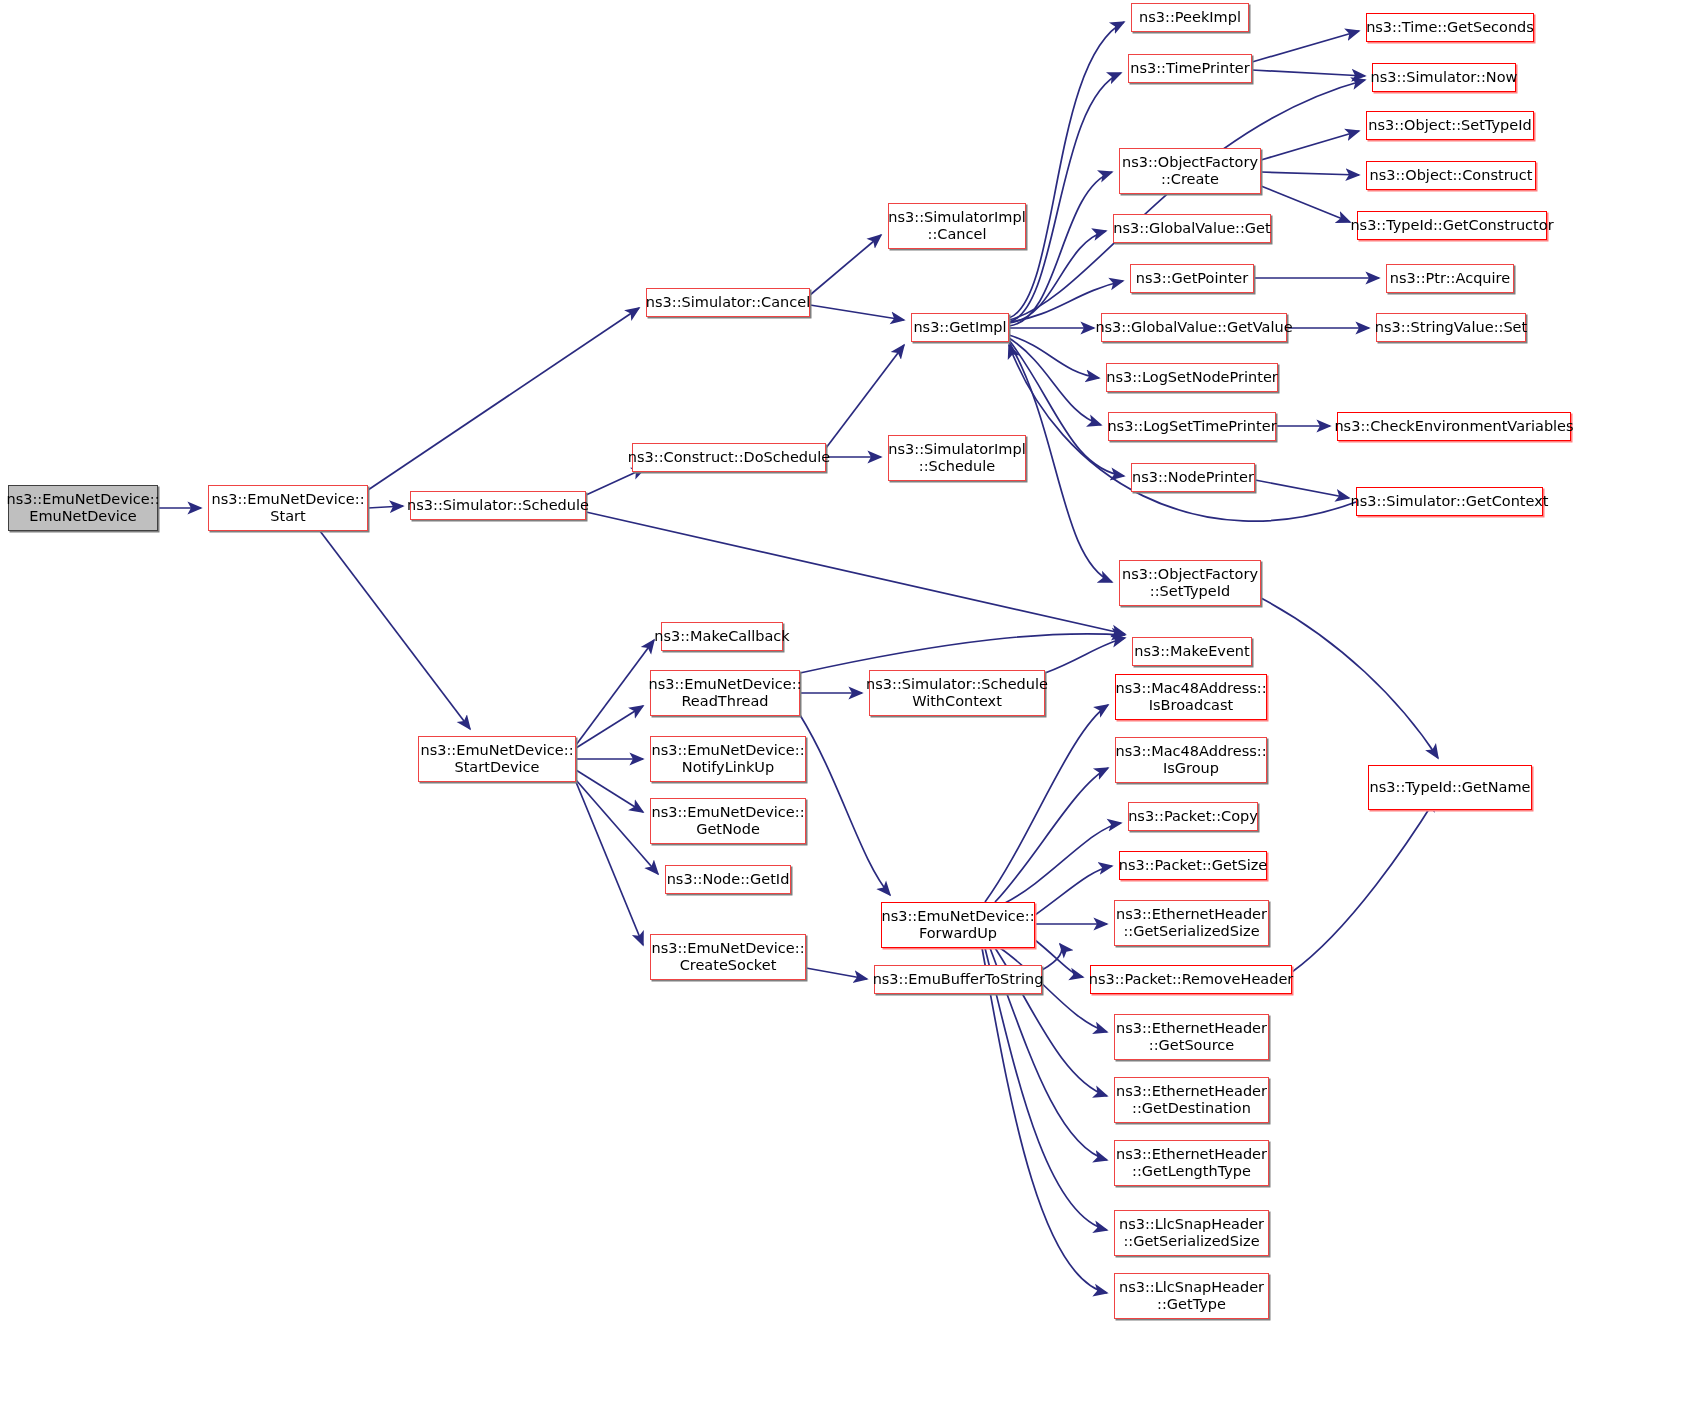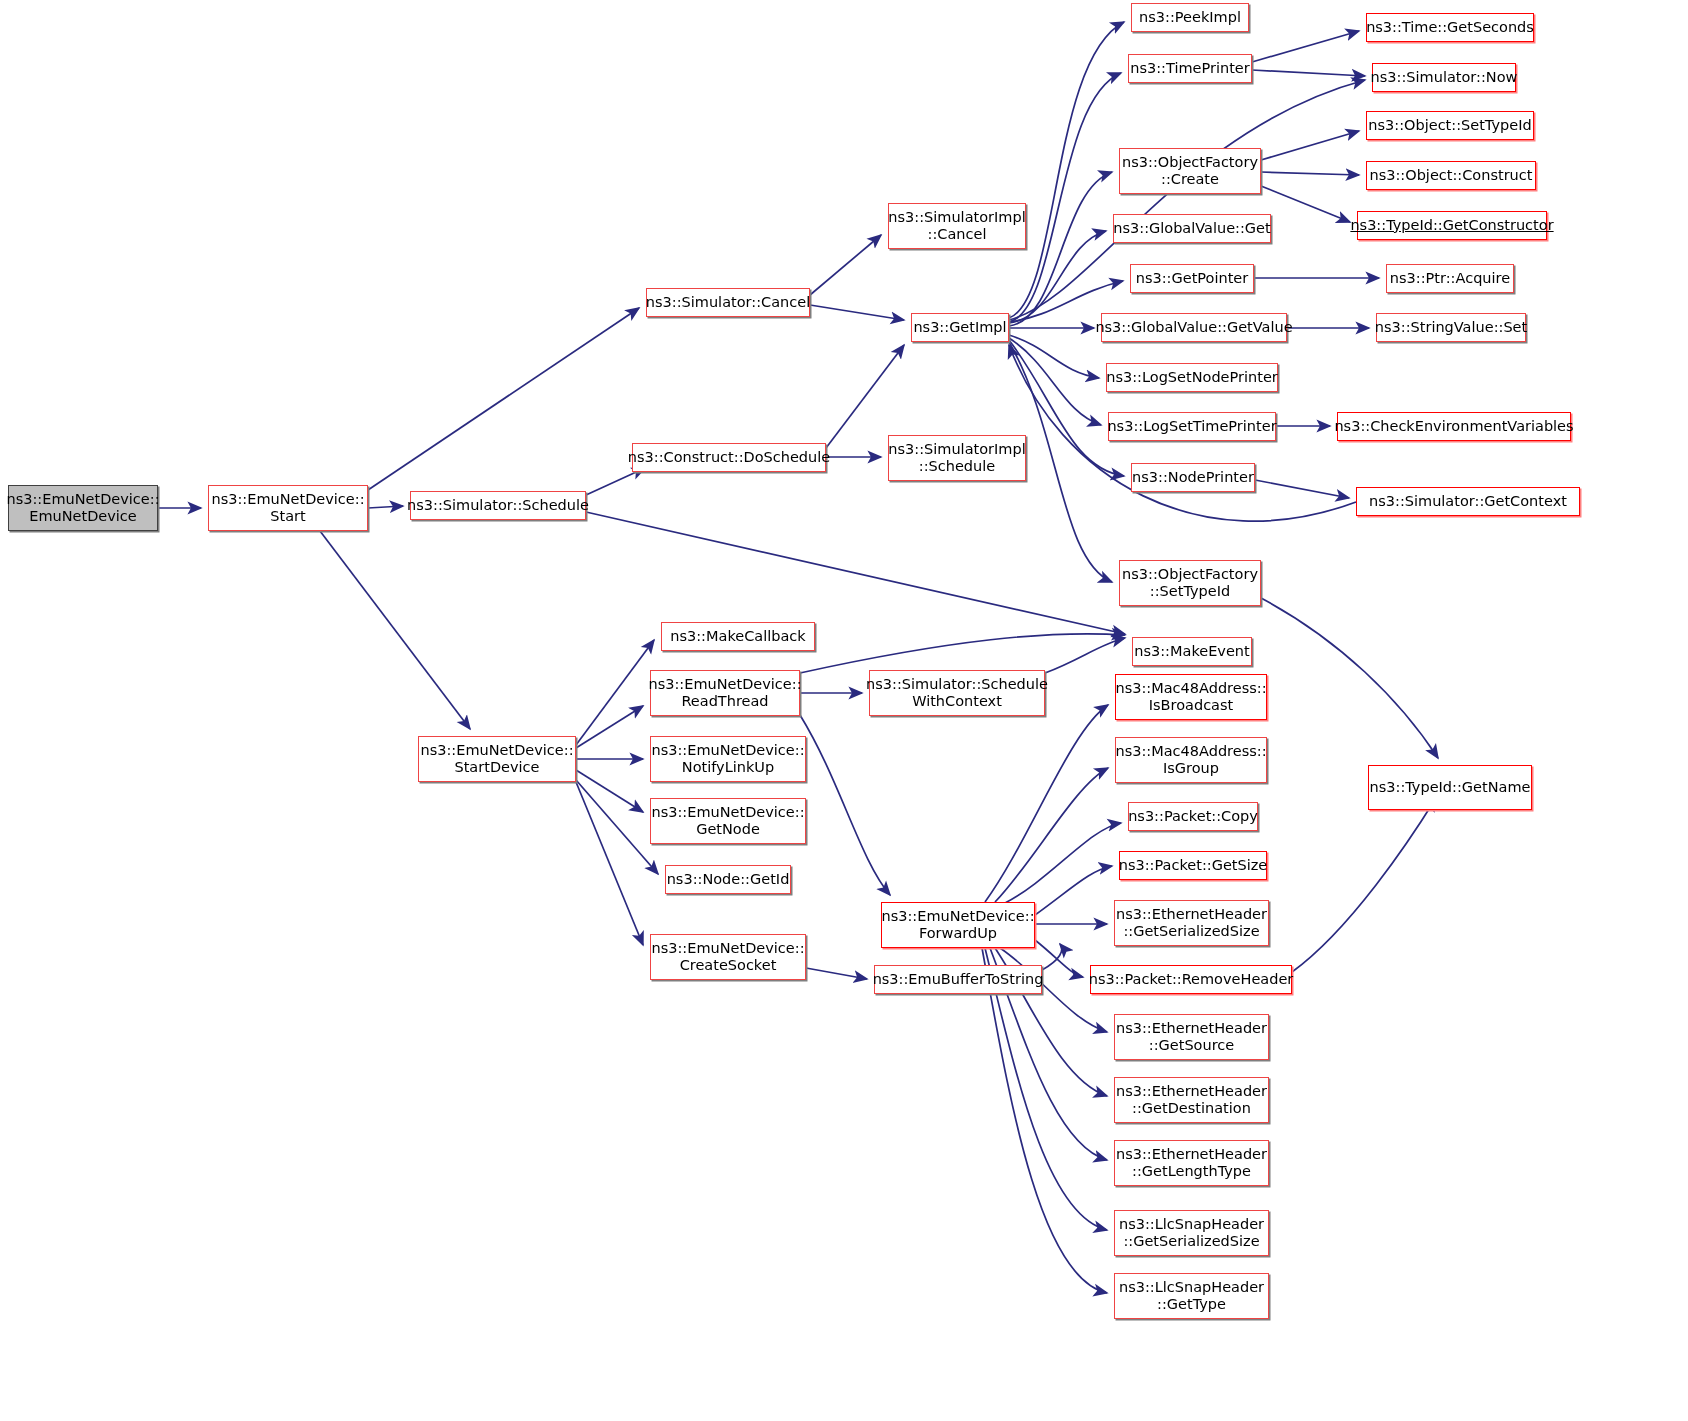--- a/index.html
+++ b/index.html
@@ -96,35 +96,35 @@
 ::Schedule</div>
       <div class="node" style="left: 911px; top: 313px; width: 98px; height: 29px;">ns3::GetImpl</div>
       <div class="node" style="left: 1131px; top: 3px; width: 118px; height: 29px;">ns3::PeekImpl</div>
       <div class="node" style="left: 1128px; top: 54px; width: 124px; height: 29px;">ns3::TimePrinter</div>
       <div class="node red" style="left: 1366px; top: 13px; width: 168px; height: 29px;">ns3::Time::GetSeconds</div>
       <div class="node red" style="left: 1372px; top: 63px; width: 144px; height: 29px; text-align: center;">ns3::Simulator::Now</div>
       <div class="node" style="left: 1119px; top: 148px; width: 142px; height: 46px;">ns3::ObjectFactory
 ::Create</div>
       <div class="node red" style="left: 1366px; top: 111px; width: 168px; height: 29px;">ns3::Object::SetTypeId</div>
       <div class="node red" style="left: 1366px; top: 161px; width: 170px; height: 29px;">ns3::Object::Construct</div>
-      <div class="node red" style="left: 1357px; top: 211px; width: 190px; height: 29px; text-decoration: underline;">ns3::TypeId::GetConstructor</div>
+      <div class="node red" style="left: 1357px; top: 211px; width: 190px; height: 29px;">ns3::TypeId::GetConstructor</div>
       <div class="node" style="left: 1113px; top: 214px; width: 158px; height: 29px;">ns3::GlobalValue::Get</div>
       <div class="node" style="left: 1130px; top: 264px; width: 124px; height: 29px;">ns3::GetPointer</div>
       <div class="node" style="left: 1386px; top: 264px; width: 128px; height: 29px;">ns3::Ptr::Acquire</div>
       <div class="node" style="left: 1101px; top: 313px; width: 186px; height: 29px;">ns3::GlobalValue::GetValue</div>
       <div class="node" style="left: 1376px; top: 313px; width: 150px; height: 29px;">ns3::StringValue::Set</div>
       <div class="node" style="left: 1106px; top: 363px; width: 172px; height: 29px;">ns3::LogSetNodePrinter</div>
       <div class="node" style="left: 1108px; top: 412px; width: 168px; height: 29px;">ns3::LogSetTimePrinter</div>
       <div class="node red" style="left: 1337px; top: 412px; width: 234px; height: 29px;">ns3::CheckEnvironmentVariables</div>
       <div class="node" style="left: 1131px; top: 463px; width: 124px; height: 29px;">ns3::NodePrinter</div>
-      <div class="node red" style="left: 1356px; top: 487px; width: 224px; height: 29px;">ns3::Simulator::GetContext</div>
+      <div class="node red" style="left: 1356px; top: 487px; width: 187px; height: 29px;">ns3::Simulator::GetContext</div>
       <div class="node" style="left: 1119px; top: 560px; width: 142px; height: 46px;">ns3::ObjectFactory
 ::SetTypeId</div>
       <div class="node red" style="left: 1368px; top: 765px; width: 164px; height: 45px;">ns3::TypeId::GetName</div>
-      <div class="node" style="left: 661px; top: 622px; width: 154px; height: 29px;">ns3::MakeCallback</div>
+      <div class="node" style="left: 661px; top: 622px; width: 122px; height: 29px;">ns3::MakeCallback</div>
       <div class="node" style="left: 650px; top: 670px; width: 150px; height: 46px;">ns3::EmuNetDevice::
 ReadThread</div>
       <div class="node" style="left: 869px; top: 670px; width: 176px; height: 46px;">ns3::Simulator::Schedule
 WithContext</div>
       <div class="node" style="left: 1132px; top: 622px; width: 120px; height: 29px; margin-top: 15px;">ns3::MakeEvent</div>
       <div class="node" style="left: 418px; top: 736px; width: 158px; height: 46px;">ns3::EmuNetDevice::
 StartDevice</div>
       <div class="node" style="left: 650px; top: 736px; width: 156px; height: 46px;">ns3::EmuNetDevice::
 NotifyLinkUp</div>
       <div class="node" style="left: 650px; top: 798px; width: 156px; height: 46px;">ns3::EmuNetDevice::

